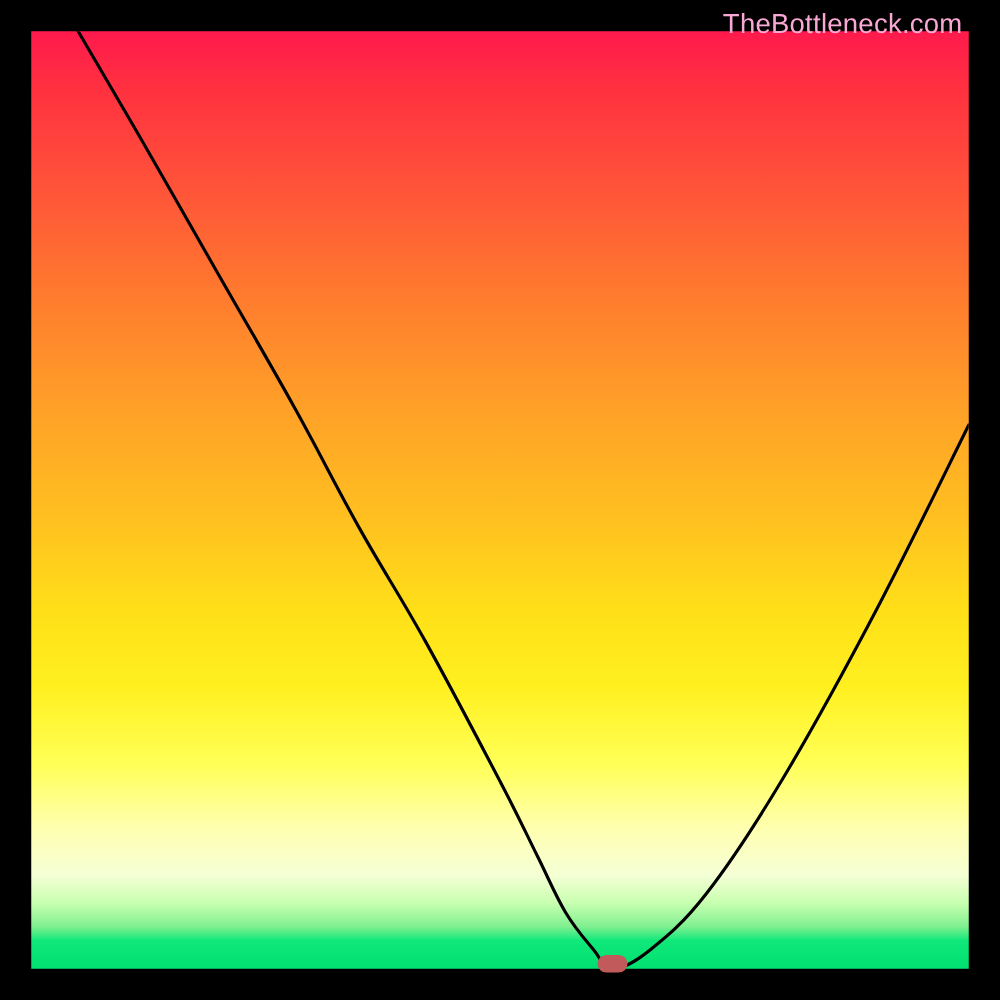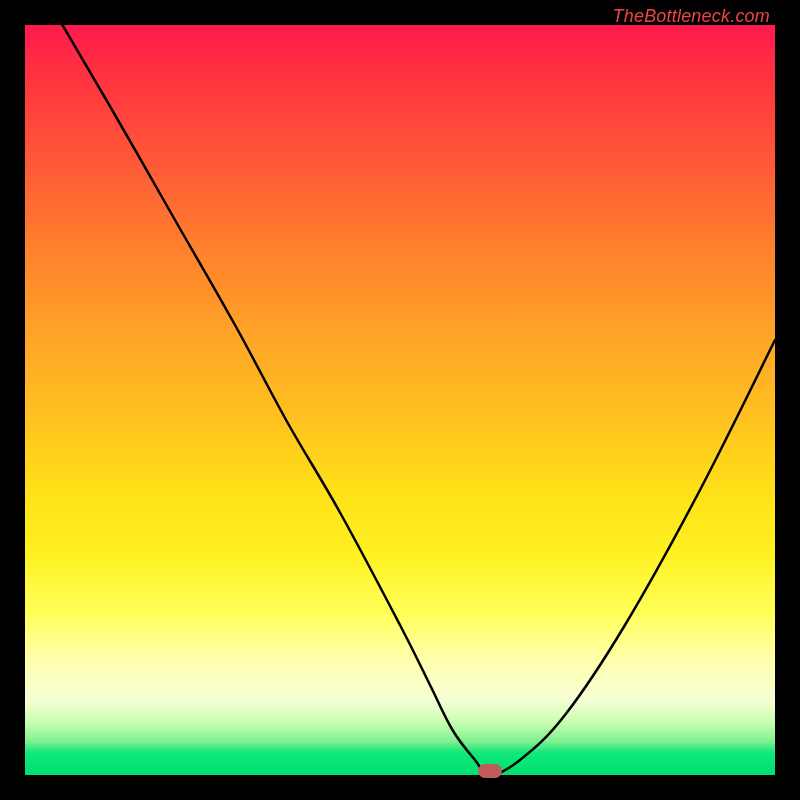--- a/index.html
+++ b/index.html
@@ -40,26 +40,25 @@
       #c8ffb0 93%,
       #80f090 95.5%,
       #10e87a 97%,
       #00e070 100%
     );
   }
   .watermark {
     position: absolute;
     top: 6px;
     right: 30px;
-    color: #ef4444;
-    font-size: 18px;
+    color: #f9a8d4;
+    font-size: 22px;
     font-weight: 500;
     letter-spacing: 0.2px;
     z-index: 5;
-    font-style: italic;
   }
   svg.curve {
     position: absolute;
     left: 0;
     top: 0;
     width: 750px;
     height: 750px;
   }
   .marker {
     position: absolute;

